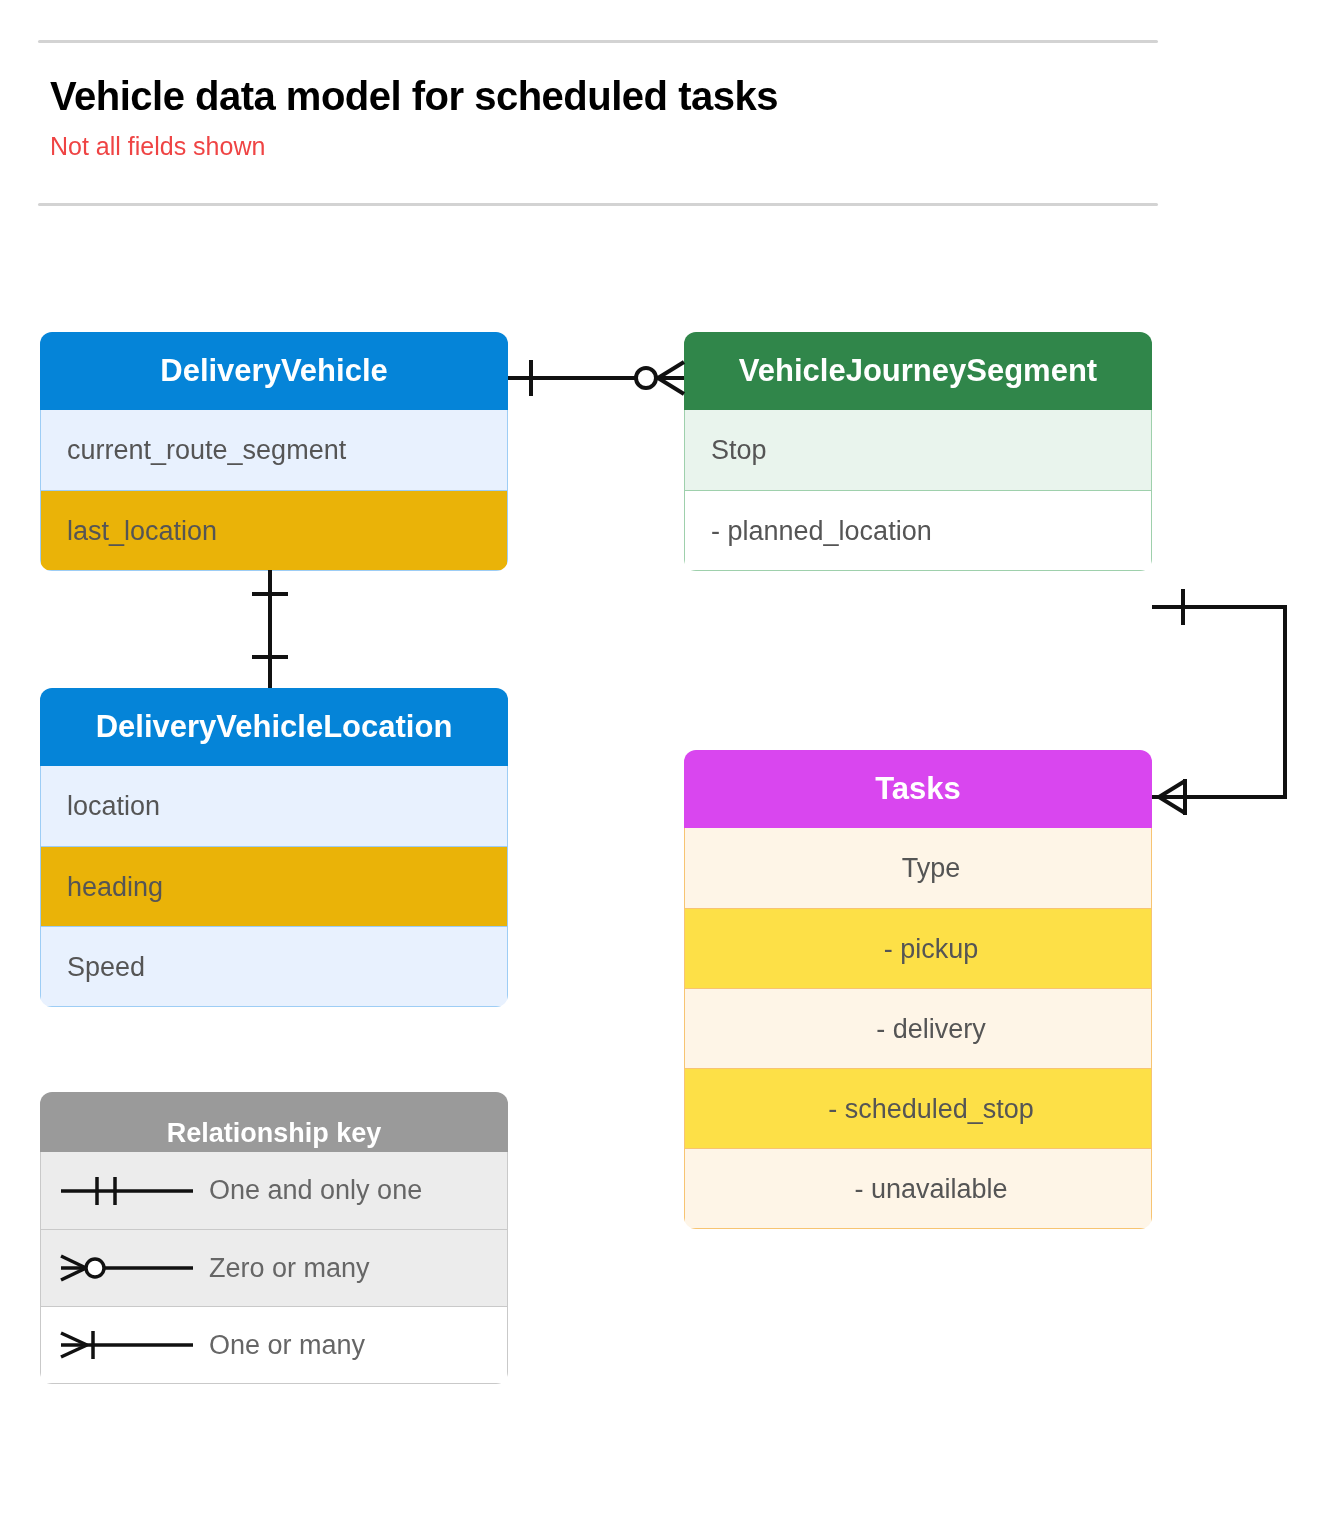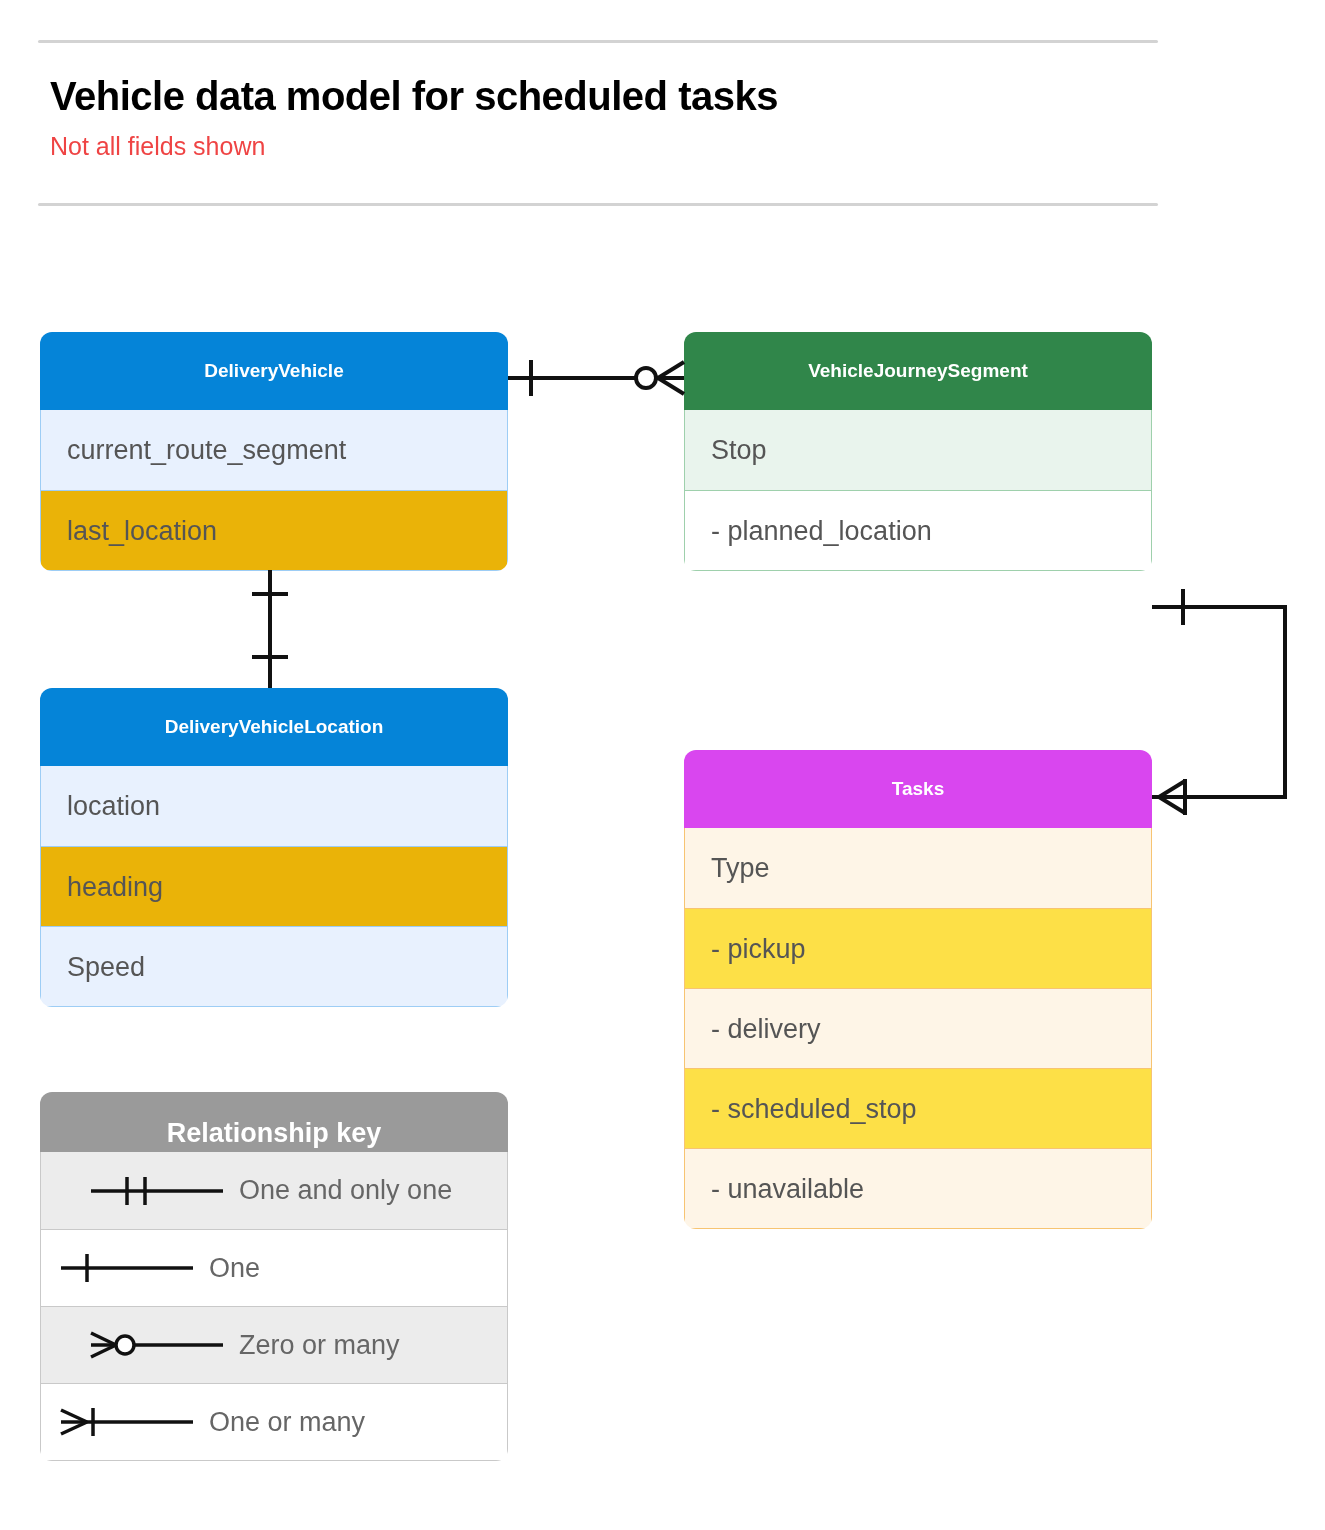--- a/index.html
+++ b/index.html
@@ -53,21 +53,21 @@
     box-sizing: border-box;
     border-radius: 12px;
     overflow: hidden;
   }
   .entity-header {
     box-sizing: border-box;
     height: 78px;
     line-height: 78px;
     text-align: center;
     color: #ffffff;
-    font-size: 19px;
+    font-size: 31px;
     font-weight: bold;
     white-space: nowrap;
     overflow: hidden;
   }
   .entity-rows {
     box-sizing: border-box;
     border-style: solid;
     border-width: 0 1.5px 1.5px 1.5px;
     border-radius: 0 0 3px 3px;
   }
@@ -92,21 +92,21 @@
 
   
   .e-green .entity-header { background: #30864a; }
   .e-green .entity-rows { border-color: #9ed0ac; }
   .e-green .entity-row + .entity-row { border-top-color: #9ed0ac; }
   .e-green .row-tint { background: #e9f4ed; }
   .e-green .row-plain { background: #ffffff; }
 
   
   .e-orange .entity-header { background: #d946ef; }
-  .e-orange .entity-rows { border-color: #f7c472; }
+  .e-orange .entity-rows { border-color: #f7c472; text-align: center; }
   .e-orange .entity-row + .entity-row { border-top-color: #f7c472; }
   .e-orange .row-tint { background: #fef5e7; }
   .e-orange .row-plain { background: #fde047; }
 
   
   .legend {
     position: absolute;
     left: 40px;
     top: 1092px;
     width: 468px;
@@ -129,21 +129,21 @@
     border-top: none;
     border-radius: 0 0 3px 3px;
   }
   .legend-row {
     box-sizing: border-box;
     height: 77px;
     display: flex;
     align-items: center;
   }
   .legend-row + .legend-row { border-top: 1.5px solid #c9c9c9; }
-  .legend-row.tint { background: #ececec; padding-left: 30px; }
+  .legend-row.tint { background: #ececec; }
   .legend-row.plain { background: #ffffff; }
   .legend-sym {
     width: 168px;
     flex: 0 0 168px;
     height: 100%;
     display: flex;
     align-items: center;
     justify-content: flex-start;
     padding-left: 16px;
     box-sizing: border-box;
@@ -251,31 +251,20 @@
           <g stroke="#111111" stroke-width="3.5" fill="none">
             <line x1="4" y1="20" x2="136" y2="20"></line>
             <line x1="40" y1="6" x2="40" y2="34"></line>
             <line x1="58" y1="6" x2="58" y2="34"></line>
           </g>
         </svg>
       </div>
       <div class="legend-label">One and only one</div>
     </div>
 
-    <div class="legend-row plain">
-      <div class="legend-sym">
-        <svg width="140" height="40" viewBox="0 0 140 40">
-          <g stroke="#111111" stroke-width="3.5" fill="none">
-            <line x1="4" y1="20" x2="136" y2="20"></line>
-            <line x1="30" y1="6" x2="30" y2="34"></line>
-          </g>
-        </svg>
-      </div>
-      <div class="legend-label">One</div>
-    </div>
 
     <div class="legend-row tint">
       <div class="legend-sym">
         <svg width="140" height="40" viewBox="0 0 140 40">
           <g stroke="#111111" stroke-width="3.5" fill="none">
             <line x1="30" y1="20" x2="136" y2="20"></line>
             <circle cx="38" cy="20" r="9" fill="#ffffff"></circle>
             <line x1="4" y1="20" x2="29" y2="20"></line>
             <line x1="4" y1="8" x2="29" y2="20"></line>
             <line x1="4" y1="32" x2="29" y2="20"></line>

